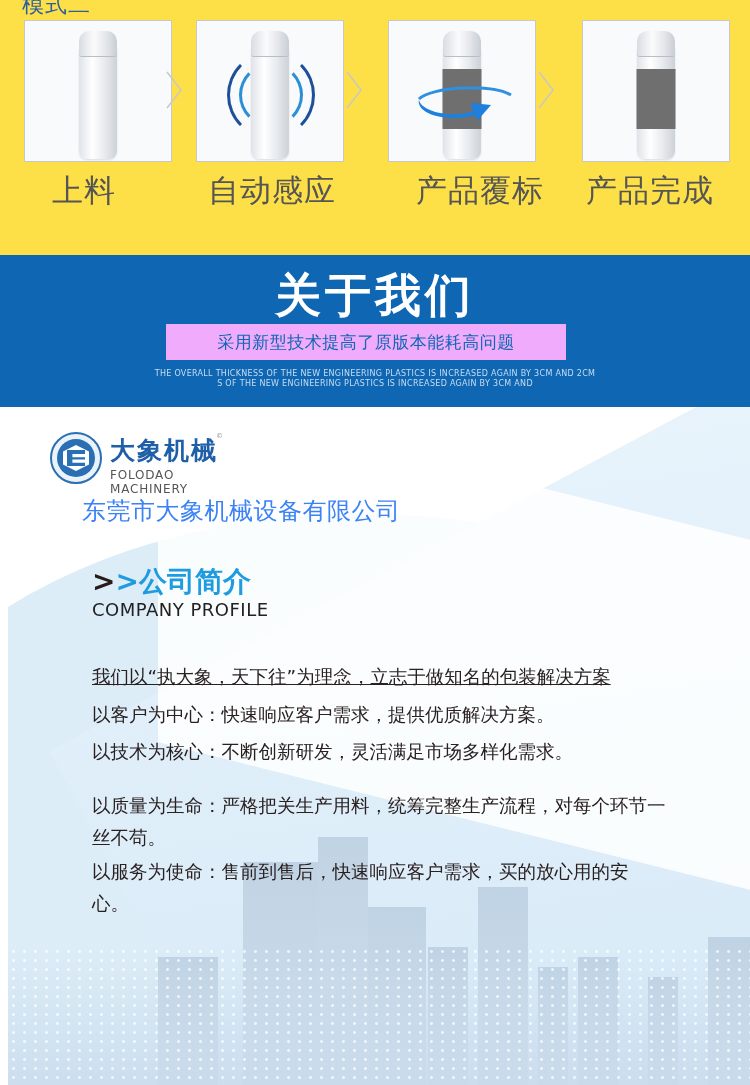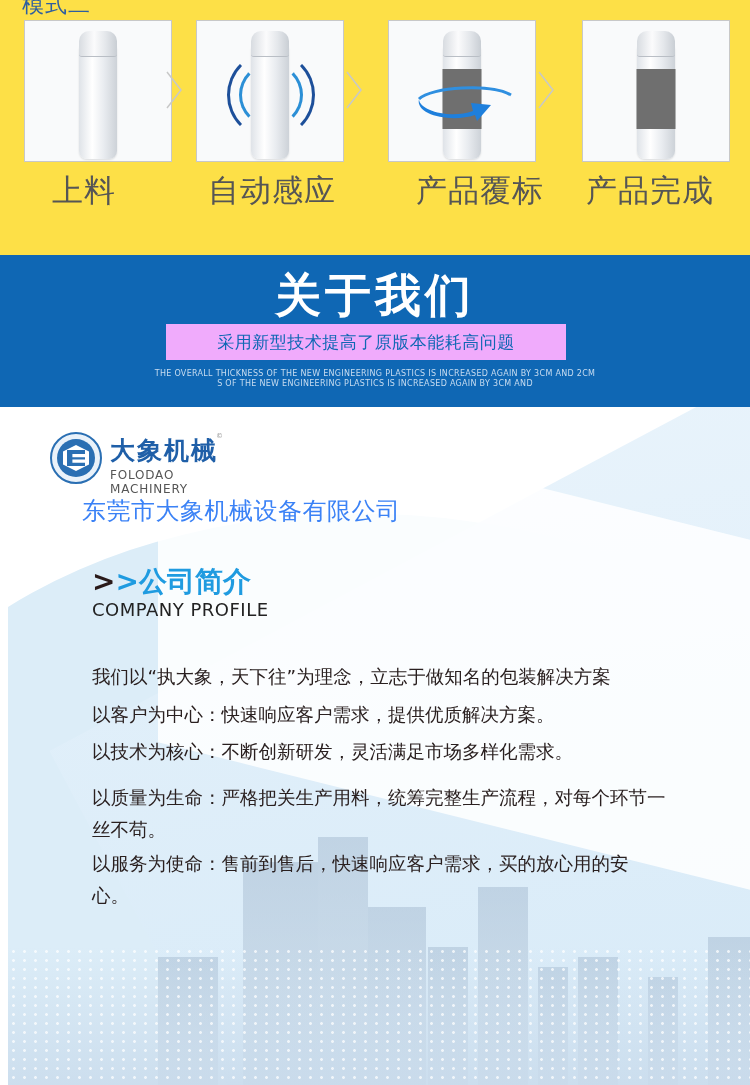--- a/index.html
+++ b/index.html
@@ -146,19 +146,19 @@
   </div>
 
   <div class="company-name">东莞市大象机械设备有限公司</div>
 
   <div class="profile-title">
     <span class="arr1">&gt;</span><span>&gt;</span><span>公司简介</span>
   </div>
   <div class="profile-en">COMPANY PROFILE</div>
 
   <div class="text">
-    <p style="margin-top:2px;">我们以“执大象，天下往”为理念，立志于做知名的包装解决方案</p>
+    <p style="margin-top:2px;text-decoration:underline;">我们以“执大象，天下往”为理念，立志于做知名的包装解决方案</p>
     <p style="margin-top:2px;">以客户为中心：快速响应客户需求，提供优质解决方案。</p>
     <p style="margin-top:2px;">以技术为核心：不断创新研发，灵活满足市场多样化需求。</p>
-    <p style="margin-top:12px;width:590px;line-height:32px;">以质量为生命：严格把关生产用料，统筹完整生产流程，对每个环节一丝不苟。</p>
+    <p style="margin-top:20px;width:590px;line-height:32px;">以质量为生命：严格把关生产用料，统筹完整生产流程，对每个环节一丝不苟。</p>
     <p style="margin-top:2px;width:560px;line-height:32px;">以服务为使命：售前到售后，快速响应客户需求，买的放心用的安心。</p>
   </div>
 </section>
 
 </body></html>

